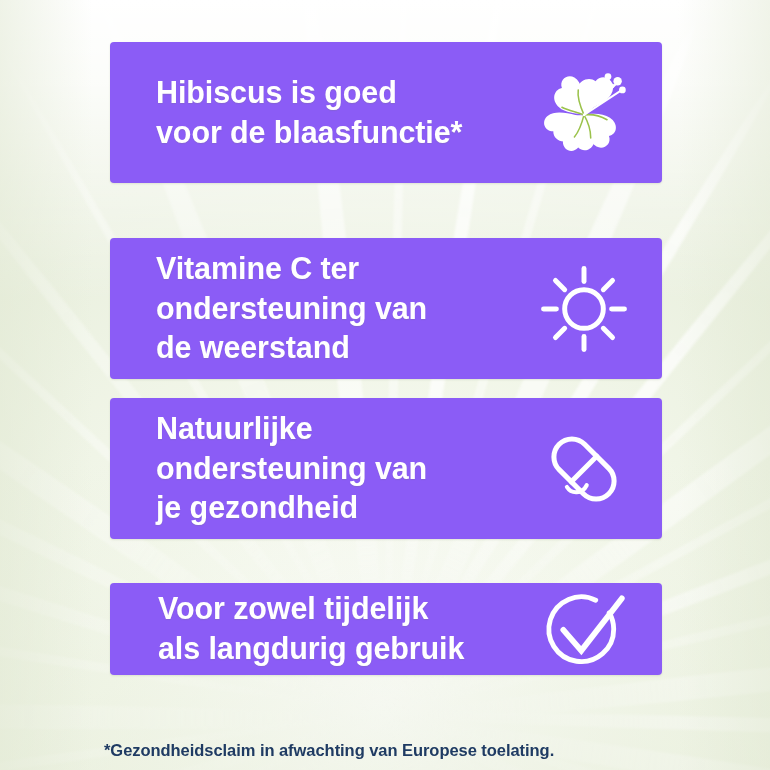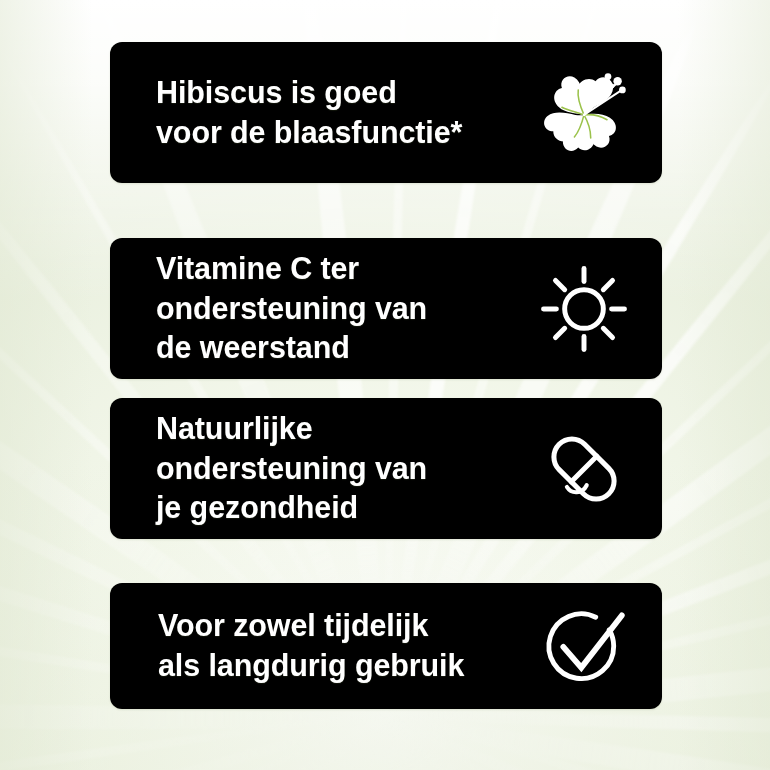--- a/index.html
+++ b/index.html
@@ -70,22 +70,22 @@
   .cards {
     position: absolute;
     left: 110px;
     top: 0;
     width: 552px;
   }
   .card {
     position: absolute;
     left: 0;
     width: 552px;
-    background: #000000;
-    border-radius: 12px;
+    background: #8b5cf6;
+    border-radius: 4px;
     box-shadow: 0 1px 2px rgba(120,140,90,.18);
     display: flex;
     align-items: center;
     box-sizing: border-box;
     padding: 0 26px 0 46px;
   }
   .card .txt {
     flex: 1 1 auto;
     color: #ffffff;
     font-weight: bold;
@@ -100,21 +100,21 @@
     width: 104px;
     display: flex;
     align-items: center;
     justify-content: center;
   }
   .card .ico svg { display: block; }
 
   #card0 { top: 42px;  height: 141px; }
   #card1 { top: 222px; height: 141px; margin-top: 16px; }
   #card2 { top: 398px; height: 141px; }
-  #card3 { top: 583px; height: 126px; padding-left: 48px; }
+  #card3 { top: 583px; height: 92px; padding-left: 48px; }
 
   
   .footnote {
     position: absolute;
     left: 104px;
     top: 741px;
     color: #1f3b63;
     font-weight: bold;
     font-size: 16.5px;
     letter-spacing: -0.05px;
@@ -264,14 +264,15 @@
           <g stroke="#ffffff" fill="none" stroke-width="5.4" stroke-linecap="round">
             <path d="M63 18 A36 36 0 1 0 83 50 A36 36 0 0 0 78 32"></path>
             <path d="M27 51 L47 74 L92 16" stroke-width="6.4"></path>
           </g>
         </svg>
       </div>
     </div>
 
   </div>
 
+  <div class="footnote">*Gezondheidsclaim in afwachting van Europese toelating.</div>
 
 </div>
 
 </body></html>

